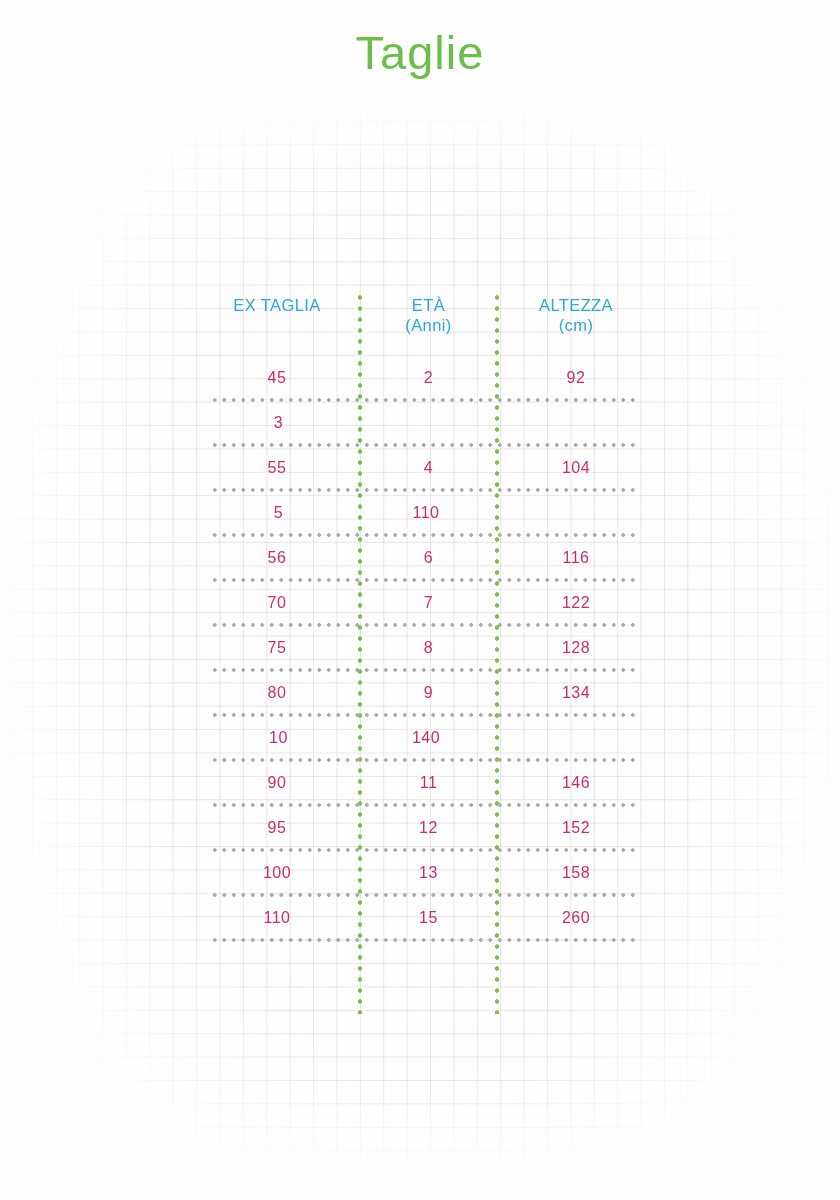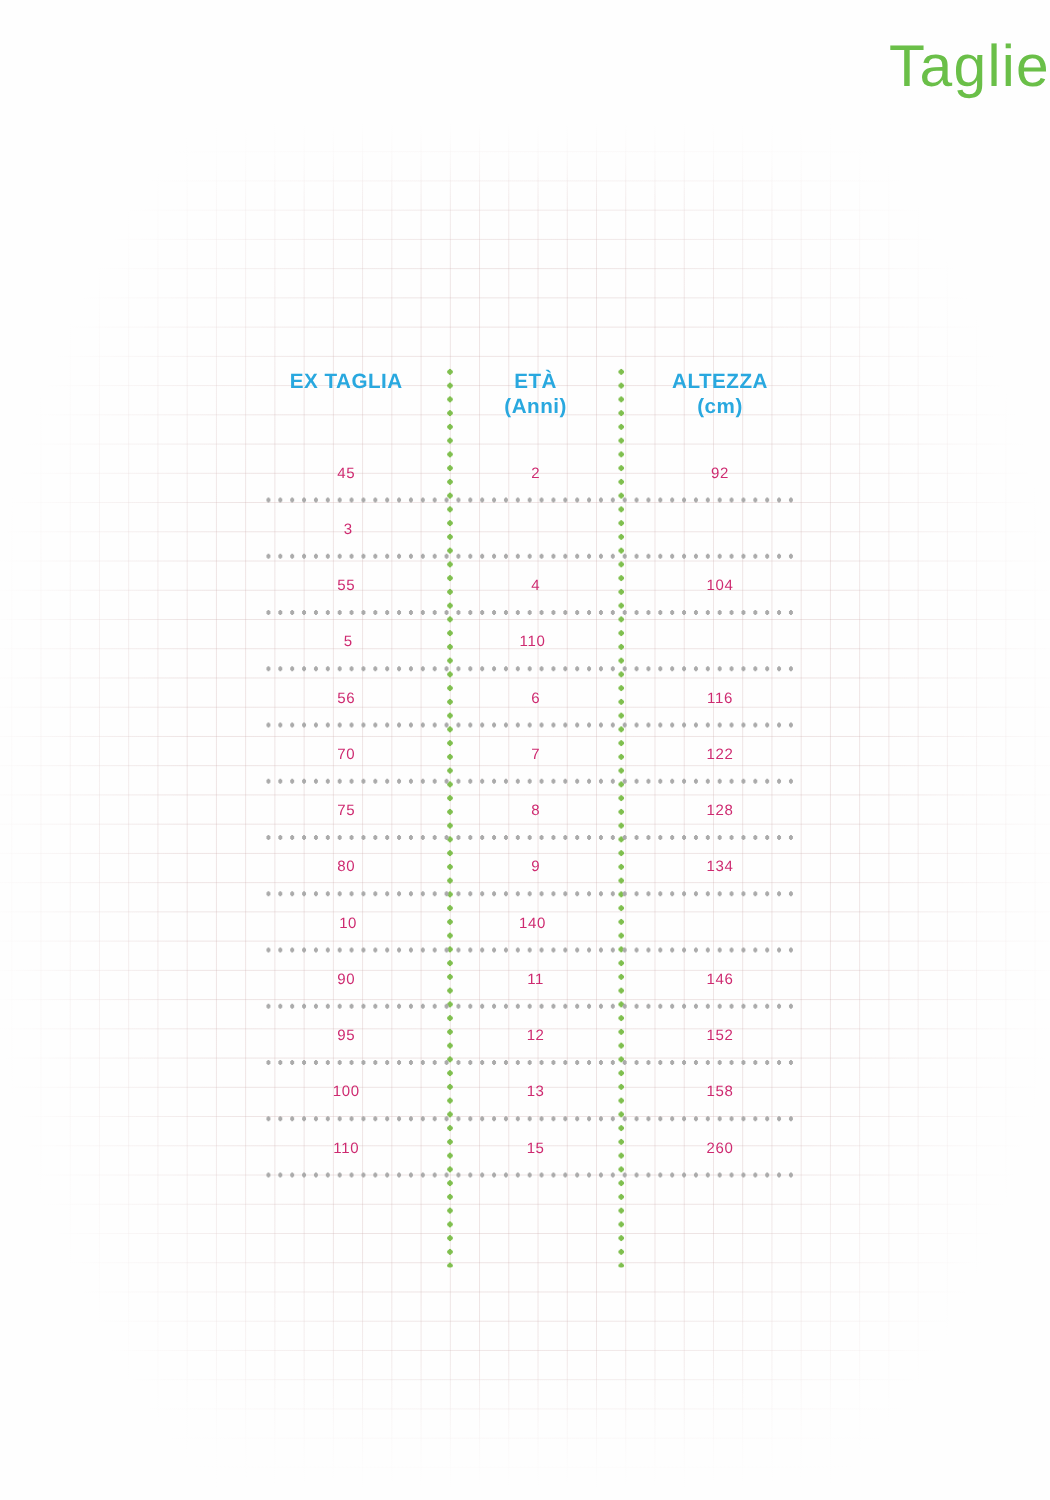--- a/index.html
+++ b/index.html
@@ -37,21 +37,21 @@
   }
   .content {
     position: absolute;
     left: 0; top: 0;
     width: 840px; height: 1200px;
     z-index: 2;
   }
   .title {
     margin: 0;
     padding-top: 26px;
-    text-align: right;
+    text-align: center;
     font-size: 47px;
     line-height: 54px;
     font-weight: 500;
     letter-spacing: 1px;
     color: #6abf48;
   }
   .size-table {
     position: absolute;
     left: 210px;
     top: 290px;
@@ -82,28 +82,28 @@
   .hcell, .cell {
     box-sizing: border-box;
     text-align: center;
   }
   .c0 { width: 150px; padding-right: 16px; }
   .c1 { width: 137px; }
   .c2 { width: 138px; padding-left: 20px; }
   .hcell {
     color: #29a8df;
     font-size: 16.5px;
-    font-weight: 700;
+    font-weight: 400;
     letter-spacing: 0.4px;
     line-height: 19.5px;
   }
   .hcell .h-line1, .hcell .h-line2 { display: block; }
   .cell {
     color: #ce2a70;
-    font-size: 12px;
+    font-size: 16px;
     font-weight: 500;
     letter-spacing: 0.5px;
     display: flex;
     align-items: center;
     justify-content: center;
   }
   .hsep {
     position: absolute;
     left: 0;
     bottom: -2px;

